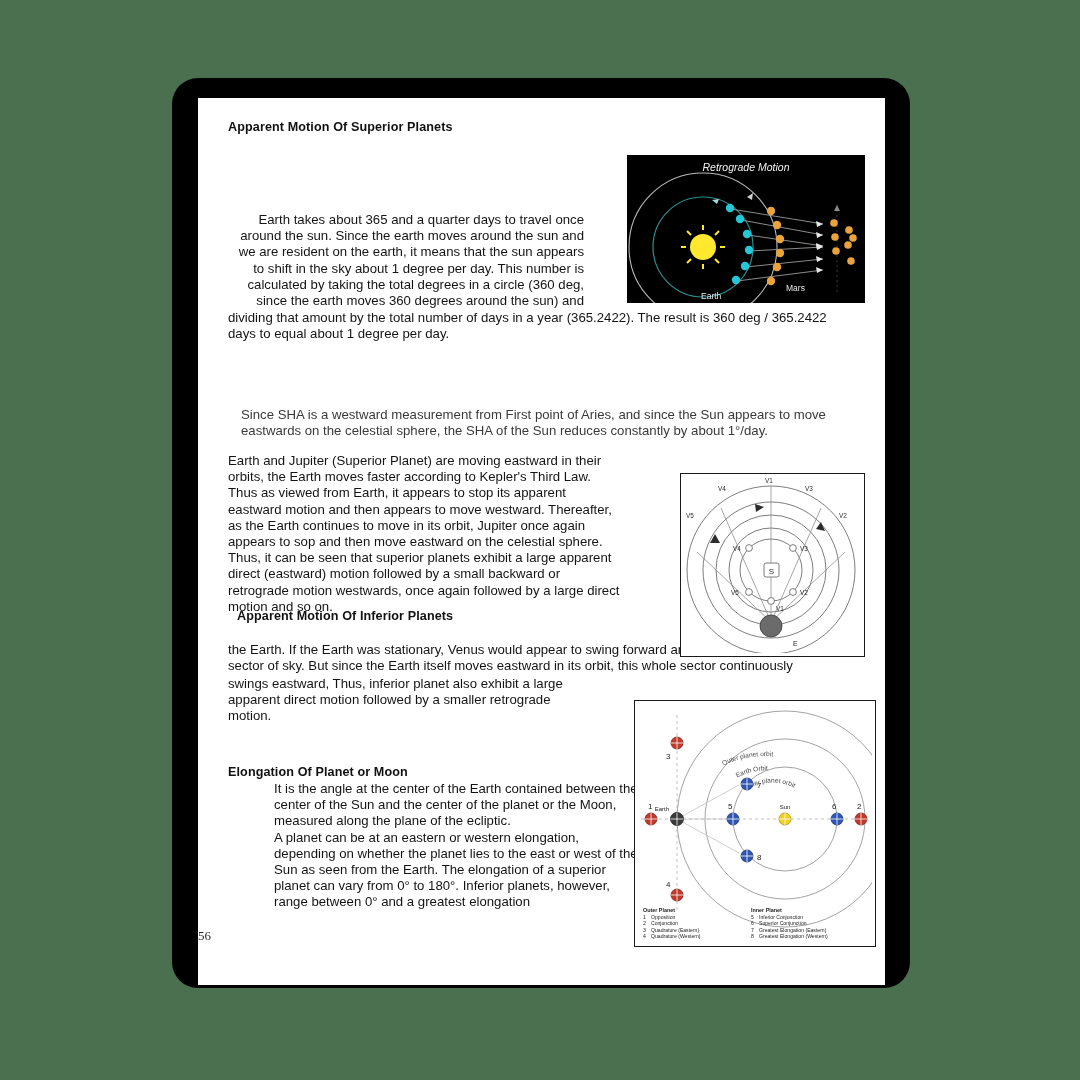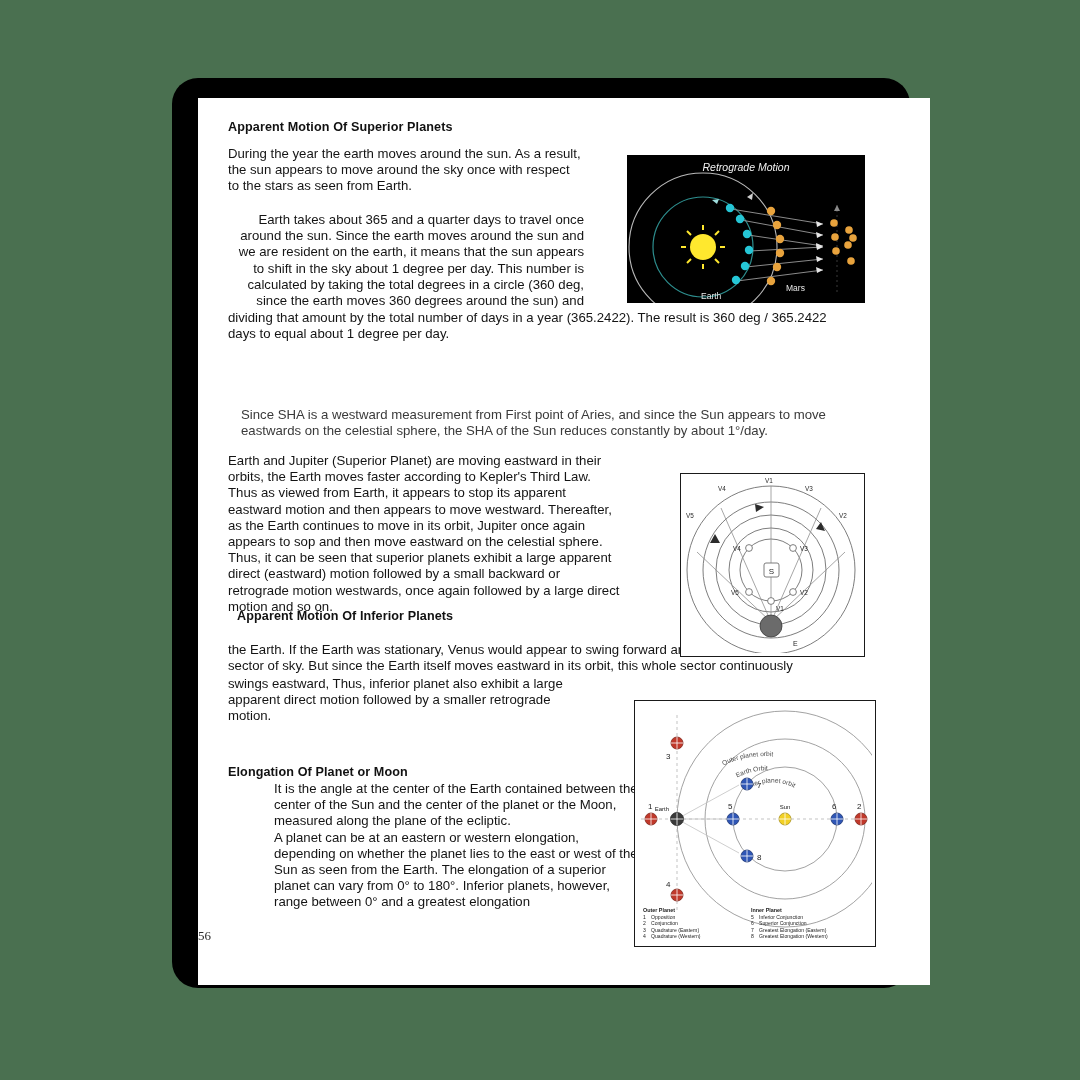--- a/index.html
+++ b/index.html
@@ -25,21 +25,20 @@
     background: #000000;
     border-radius: 26px;
   }
   #page {
     position: absolute;
     left: 198px;
     top: 98px;
     width: 687px;
     height: 887px;
     background: #ffffff;
-    padding-left: 45px;
   }
 
   
   .content {
     position: absolute;
     left: 30px;
     top: 22px;
     width: 628px;
     height: 820px;
   }
@@ -154,21 +153,20 @@
 </head>
 <body style="background: rgb(74, 112, 80);">
 
 <div id="page-shadow"></div>
 
 <div id="page">
   <div class="content">
 
     <h2 class="sec blk" id="t-head1">Apparent Motion Of Superior Planets</h2>
 
-    <p class="body blk" id="p1">During the year the earth moves around the sun. As a result, the sun appears to move around the sky once with respect to the stars as seen from Earth.</p>
 
     <p class="body blk" id="p2">Earth takes about 365 and a quarter days to travel once around the sun. Since the earth moves around the sun and we are resident on the earth, it means that the sun appears to shift in the sky about 1 degree per day.  This number is calculated by taking the total degrees in a circle (360 deg, since the earth moves 360 degrees around the sun) and</p>
 
     <p class="body blk" id="p2b">dividing that amount by the total number of days in a year (365.2422).  The result is 360 deg / 365.2422 days to equal about 1 degree per day.</p>
 
 
     <p class="body blk faded" id="p4">Since SHA is a westward measurement from First point of Aries, and since the Sun appears to move eastwards on the celestial sphere, the SHA of the Sun reduces constantly by about 1°/day.</p>
 
     <p class="body blk" id="p5">Earth and Jupiter (Superior Planet) are moving eastward in their orbits, the Earth moves faster according to Kepler's Third Law. Thus as viewed from Earth, it appears to stop its apparent eastward motion and then appears to move westward. Thereafter, as the Earth continues to move in its orbit, Jupiter once again appears to sop and then move eastward on the celestial sphere. Thus, it can be seen that superior planets exhibit a large apparent direct (eastward) motion followed by a small backward or retrograde motion westwards, once again followed by a large direct motion and so on.</p>
 

